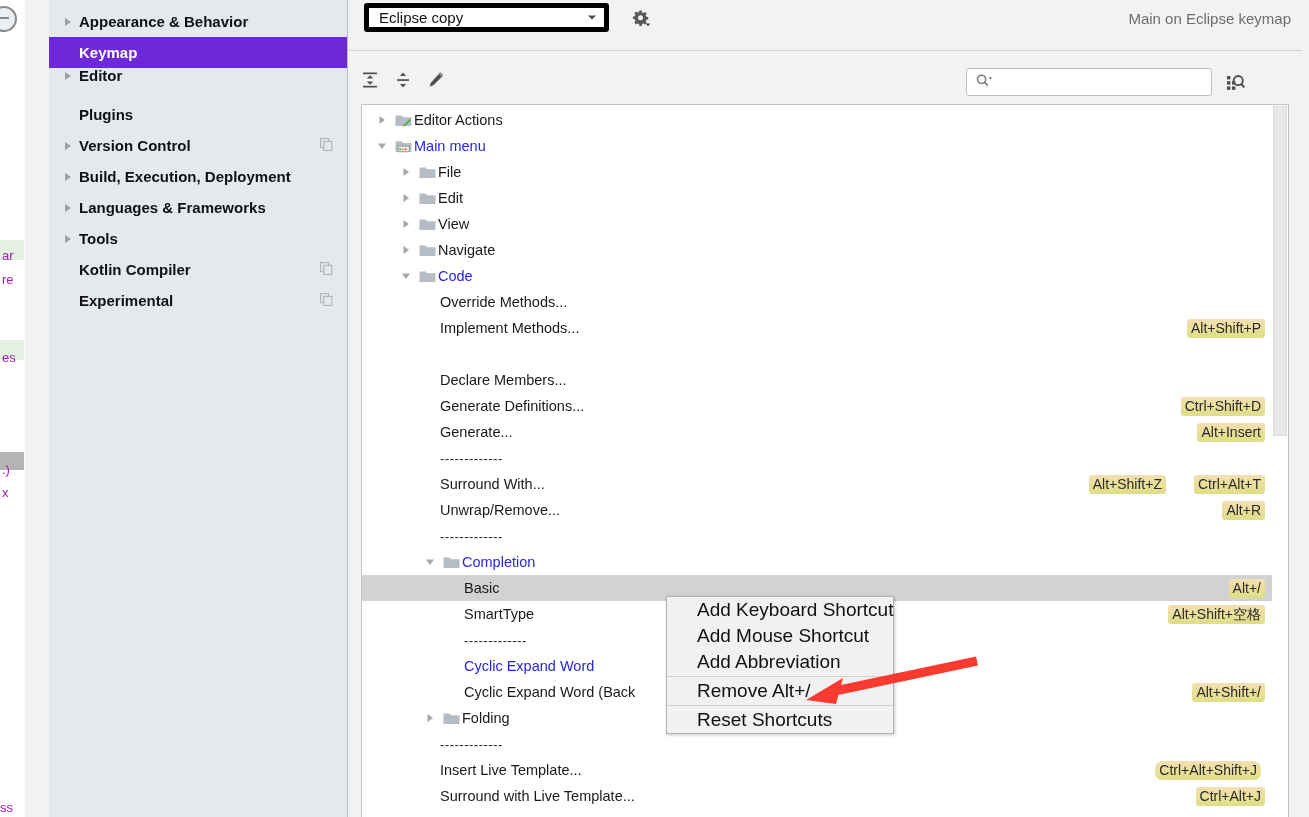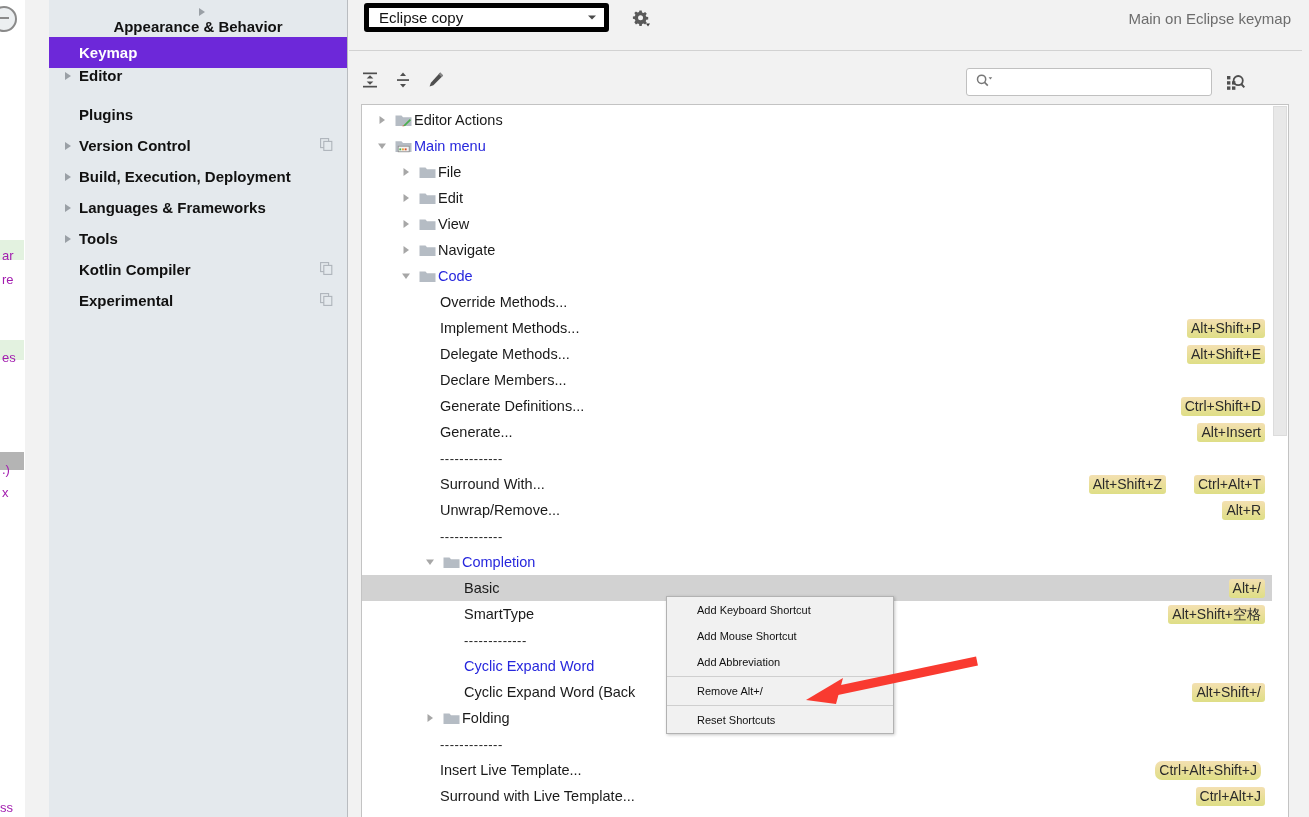--- a/index.html
+++ b/index.html
@@ -57,21 +57,21 @@
   .row-label.dash{color:#1a1a1a;letter-spacing:0.5px;font-size:13px;}
   .tri{width:20px;display:flex;align-items:center;justify-content:center;flex:0 0 20px;}
   .folder{flex:0 0 22px;display:flex;align-items:center;justify-content:center;}
   .shortcut{position:absolute;right:0;top:4px;height:19px;line-height:19px;padding:0 4px;border-radius:3px;font-size:14px;color:#2b2b2b;white-space:nowrap;
     background:linear-gradient(to bottom,#f3e0b2 0%,#ecdf9e 40%,#dede86 100%);}
   #tree-scroll-track{position:absolute;right:0;top:0;width:16px;height:712px;background:#ffffff;}
   #tree-scroll-thumb{position:absolute;right:1px;top:1px;width:14px;height:330px;background:#e8e8e8;border:1px solid #dcdcdc;box-sizing:border-box;}
 
   
   #ctx-menu{position:absolute;left:642px;top:596px;width:228px;background:#f1f1f1;border:1px solid #b2b2b2;box-shadow:1px 1px 3px rgba(0,0,0,0.22);box-sizing:border-box;}
-  .ctx-item{height:26px;display:flex;align-items:center;padding-left:30px;font-size:11px;color:#111;white-space:nowrap;box-sizing:border-box;}
+  .ctx-item{height:26px;display:flex;align-items:center;padding-left:30px;font-size:19px;color:#111;white-space:nowrap;box-sizing:border-box;}
   .ctx-sep{height:1px;background:#cfcfcf;margin:1px 0;}
 
   
   #annot{position:absolute;left:0;top:0;width:1309px;height:817px;pointer-events:none;}
 </style>
 </head>
 <body>
 
 <div id="bg-editor">
   <div id="bg-gutter-circle"></div>
@@ -83,21 +83,21 @@
     <div class="bg-frag" style="left: 2px; top: 350px;">es</div>
     <div class="bg-frag" style="left: 2px; top: 462px;">.)</div>
     <div class="bg-frag" style="left: 2px; top: 485px;">x</div>
     <div class="bg-frag" style="left: 0px; top: 800px;">ss</div>
   </div>
 
 <div id="dialog">
   <div id="dialog-inner-border"></div>
 
   <div id="settings-pane">
-      <div class="st-item" style="top: 6px; flex-direction: column;">
+      <div class="st-item" style="top: 6px;">
         <span class="st-arrow">
           <svg width="10" height="12" viewBox="0 0 10 12">
             <path d="M2 2 L8 6 L2 10 Z" fill="#9aa0a6"></path>
           </svg>
         </span>
         <span class="st-label">Appearance &amp; Behavior</span>
       </div>
       <div class="st-item sel" style="top: 37px;">
         <span class="st-arrow"></span>
         <span class="st-label">Keymap</span>
@@ -340,25 +340,20 @@
           </div>
           <div class="row" style="top: 184px; padding-left: 58px;">
             <span class="tri"></span>
             <span class="row-label">Override Methods...</span>
           </div>
           <div class="row" style="top: 210px; padding-left: 58px;">
             <span class="tri"></span>
             <span class="row-label">Implement Methods...</span>
             <span class="shortcut" style="right: 8px;">Alt+Shift+P</span>
           </div>
-          <div class="row" style="top: 236px; padding-left: 58px;">
-            <span class="tri"></span>
-            <span class="row-label">Delegate Methods...</span>
-            <span class="shortcut" style="right: 8px;">Alt+Shift+E</span>
-          </div>
           <div class="row" style="top: 262px; padding-left: 58px;">
             <span class="tri"></span>
             <span class="row-label">Declare Members...</span>
           </div>
           <div class="row" style="top: 288px; padding-left: 58px;">
             <span class="tri"></span>
             <span class="row-label">Generate Definitions...</span>
             <span class="shortcut" style="right: 8px;">Ctrl+Shift+D</span>
           </div>
           <div class="row" style="top: 314px; padding-left: 58px;">

